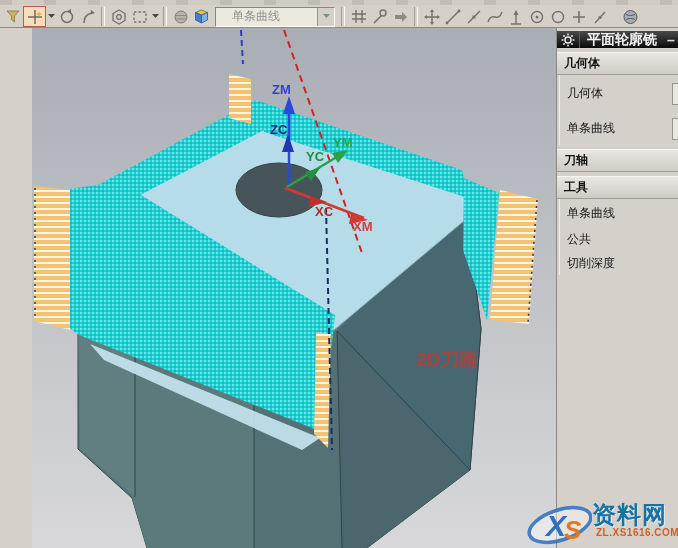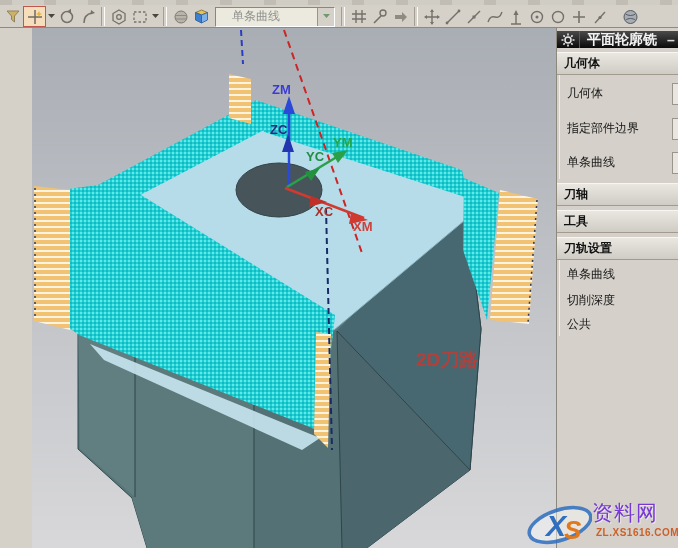--- a/index.html
+++ b/index.html
@@ -33,21 +33,21 @@
   .p-title .min{width:14px;text-align:center;color:#ddd;font-weight:bold;}
   .p-hdr{margin-top:4px;height:21px;line-height:21px;font-size:12px;font-weight:bold;color:#111;
          padding-left:7px;background:linear-gradient(180deg,#eae7e1,#cfccc5);
          border-top:1px solid #f7f6f2;border-bottom:1px solid #a39a8f;}
   .p-group{position:relative;border-left:1px solid #f0eee9;margin-left:2px;}
   .p-item{position:relative;font-size:12px;color:#161616;padding-left:7px;display:flex;align-items:center;}
   .p-item .sliver{position:absolute;right:0;top:50%;margin-top:-10px;width:5px;height:20px;
                   background:#e9e6df;border:1px solid #9a958c;border-right:none;}
   
   .wm{position:absolute;right:0;bottom:0;width:152px;height:52px;z-index:30;pointer-events:none;}
-  .wm .site{position:absolute;left:66px;top:3px;font-size:21px;font-weight:normal;color:#6d28d9;
+  .wm .site{position:absolute;left:66px;top:3px;font-size:24px;font-weight:bold;color:#0369a1;
             letter-spacing:1px;text-shadow:1px 1px 0 rgba(255,255,255,.6);opacity:.9;white-space:nowrap;}
   .wm .dom{position:absolute;left:70px;top:31px;font-size:10px;font-weight:bold;color:#cc5a20;
            letter-spacing:.5px;opacity:.95;white-space:nowrap;}
   svg text{font-family:"Liberation Sans",sans-serif;}
 </style>
 </head>
 <body>
 
 <div class="screen">
 
@@ -278,42 +278,37 @@
     </div>
 
     <div class="p-hdr">几何体</div>
 
     <div class="p-group">
       <div class="p-item" style="height:36px">
         <span>几何体</span>
         <span class="sliver"></span>
       </div>
       <div class="p-item" style="height:34px">
-        <span>指定部件边界</span>
-        <span class="sliver"></span>
-      </div>
-      <div class="p-item" style="height:34px">
         <span>单条曲线</span>
         <span class="sliver"></span>
       </div>
     </div>
 
     <div class="p-hdr">刀轴</div>
     <div class="p-hdr">工具</div>
-    <div class="p-hdr">刀轨设置</div>
 
     <div class="p-group">
       <div class="p-item" style="height:28px">
         <span>单条曲线</span>
       </div>
       <div class="p-item" style="height:24px">
+        <span>公共</span>
+      </div>
+      <div class="p-item" style="height:24px">
         <span>切削深度</span>
-      </div>
-      <div class="p-item" style="height:24px">
-        <span>公共</span>
       </div>
     </div>
   </div>
 
   <div class="wm">
     <svg width="66" height="52">
       <ellipse cx="34" cy="29" rx="32" ry="15" transform="rotate(-18 34 29)" fill="rgba(255,255,255,0.5)" stroke="#2f6fc0" stroke-width="3.5" opacity="0.85"></ellipse>
       <text x="20" y="40" font-size="30" font-style="italic" font-weight="bold" font-family="Liberation Serif, serif" fill="#2f6fc0">X</text>
       <text x="38" y="43" font-size="26" font-style="italic" font-weight="bold" font-family="Liberation Serif, serif" fill="#e07820">S</text>
     </svg>

